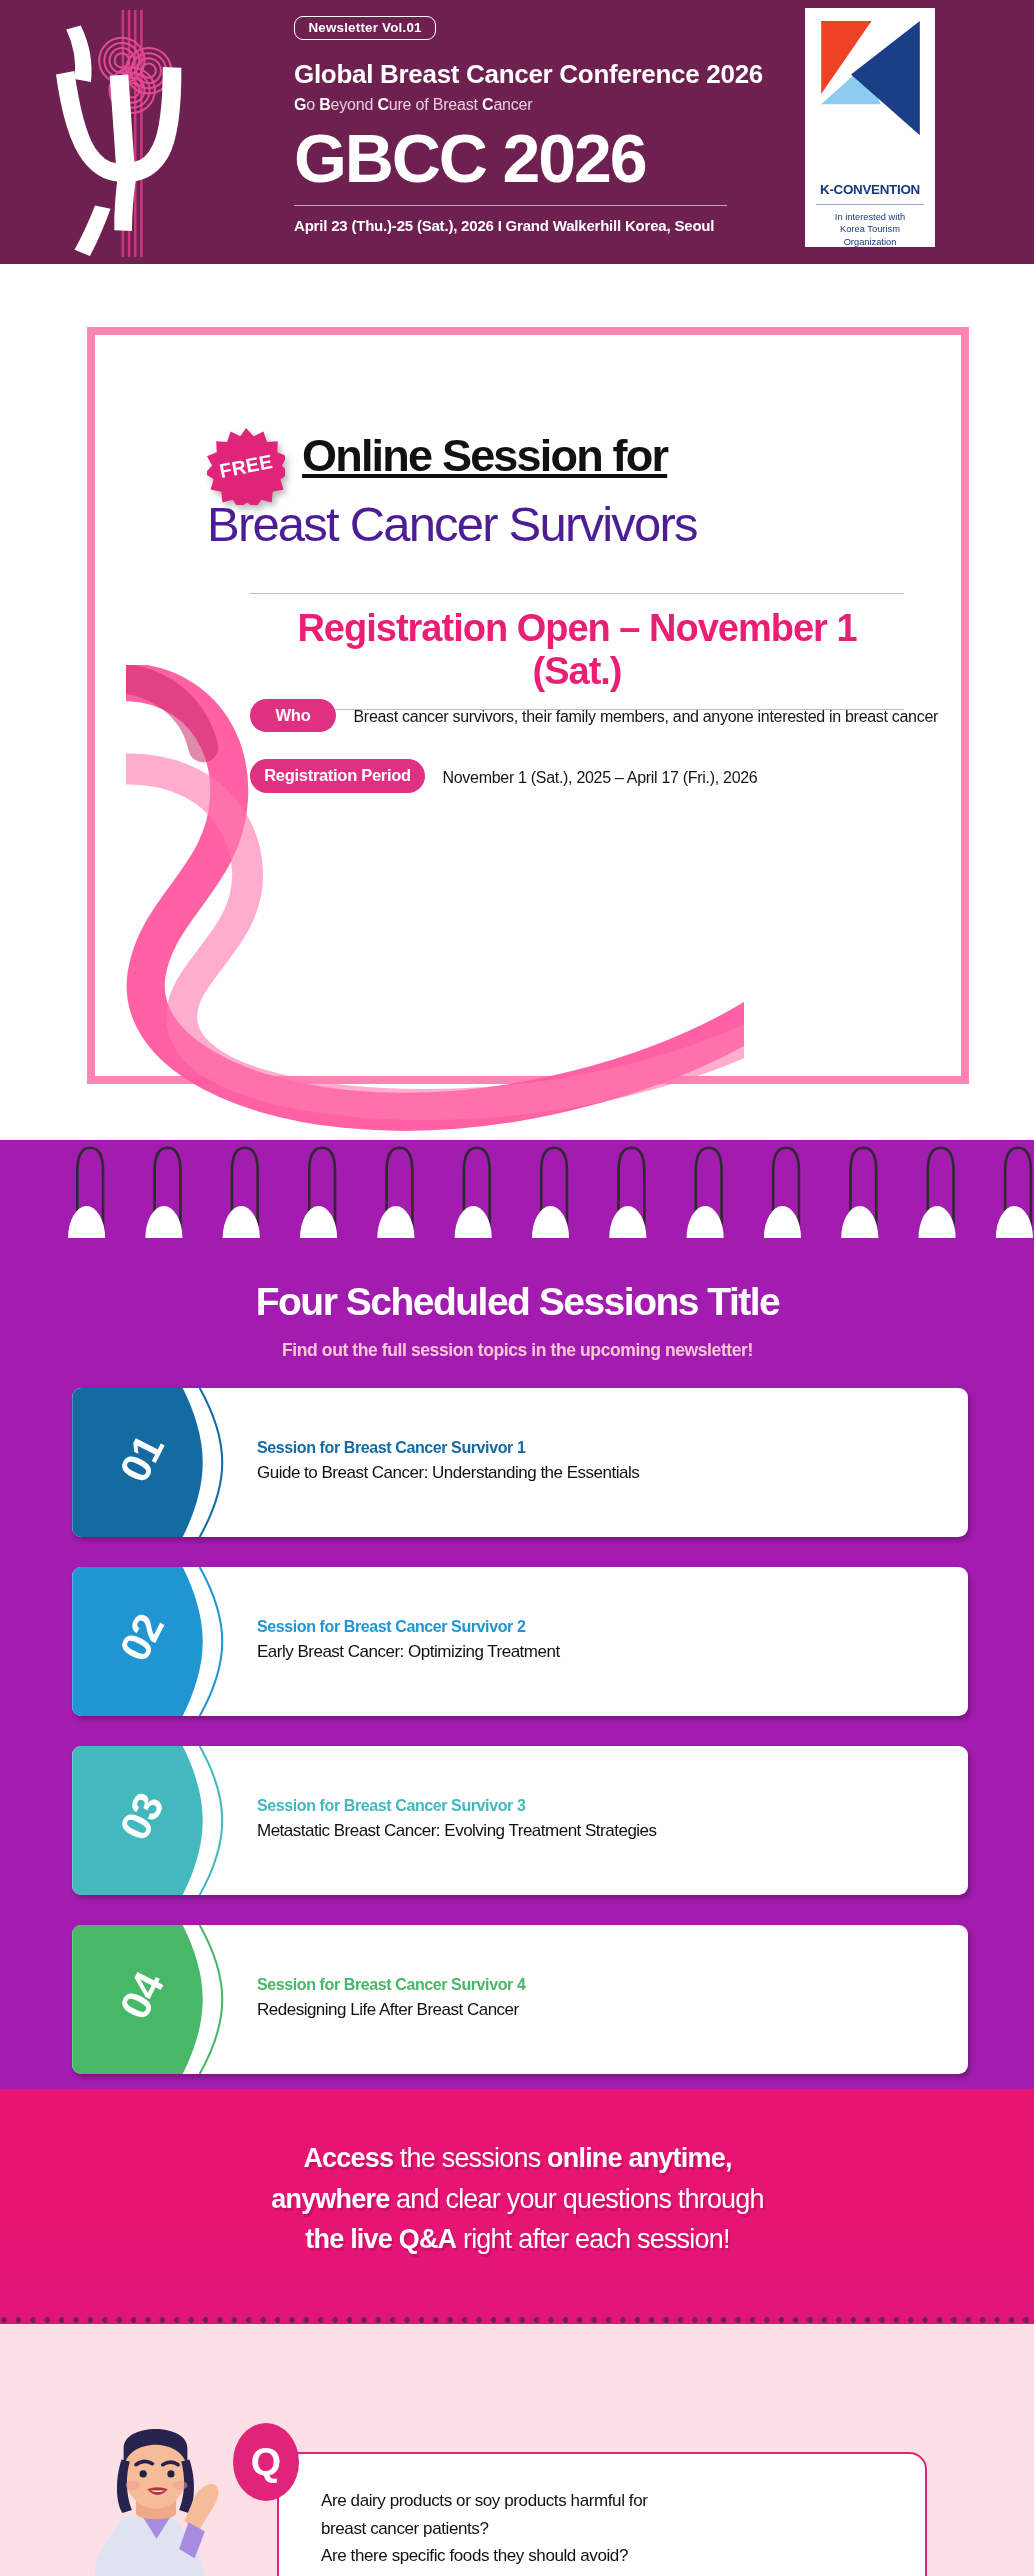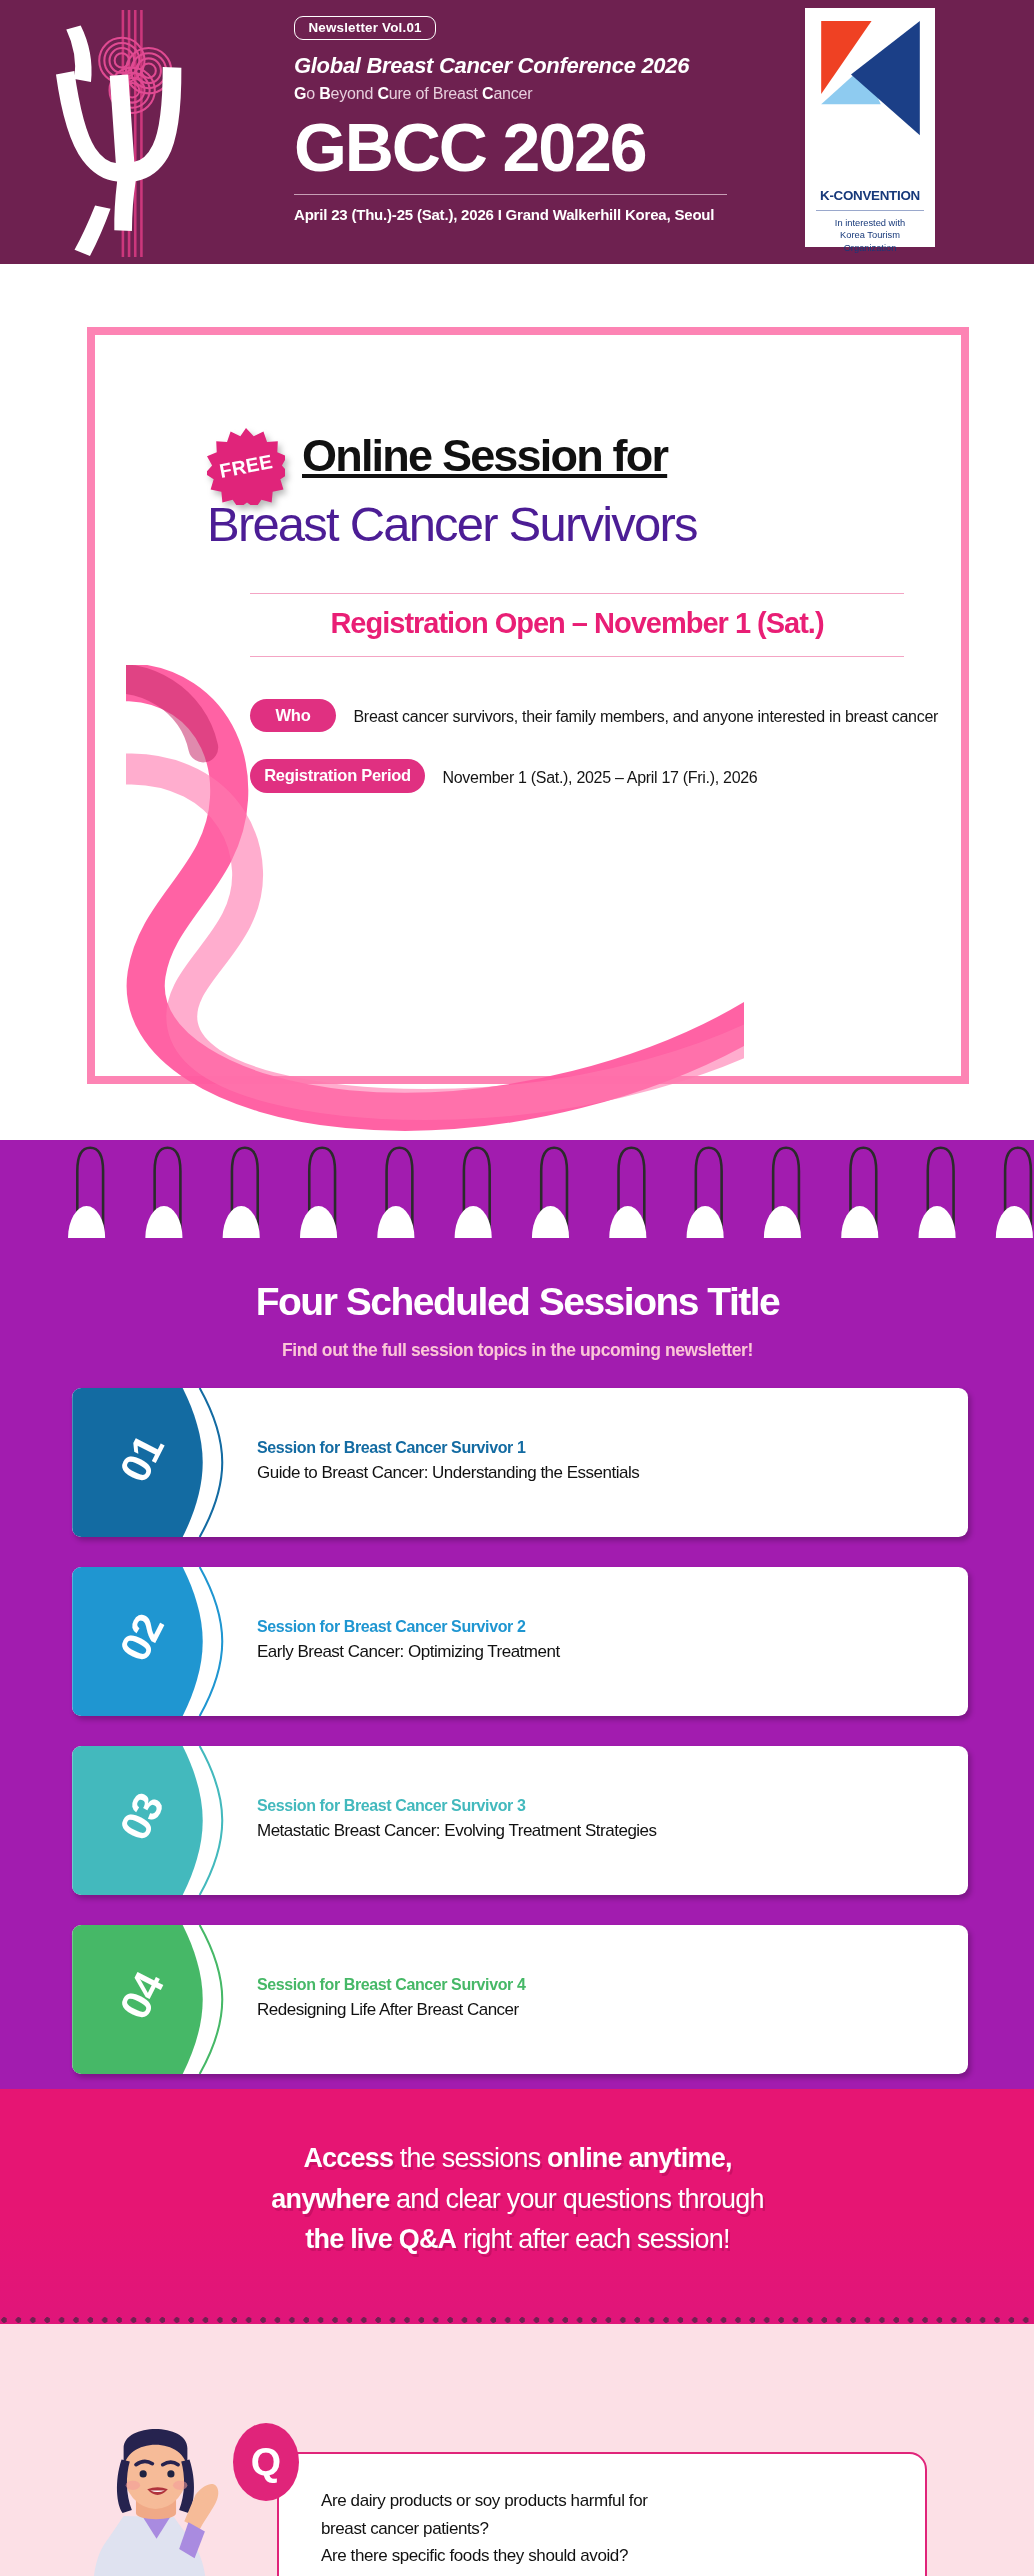--- a/index.html
+++ b/index.html
@@ -17,42 +17,42 @@
     background:#6e2150; overflow:hidden;
   }
   .hdr-mark { position:absolute; left:31px; top:10.3px; width:227px; height:247px; }
   .hdr-text { position:absolute; left:294px; top:15.5px; width:464px; }
   .vol-pill {
     display:inline-block; border:1.5px solid #ffffff; border-radius:9px;
     color:#ffffff; font-size:13.4px; font-weight:bold; letter-spacing:0.2px;
     padding:4.1px 13.4px 5.2px 13.4px; line-height:1;
   }
   .hdr-conf {
-    color:#ffffff; font-size:22px; font-weight:bold; letter-spacing:-0.3px;
-    margin-top:13px; white-space:nowrap;font-style:italic;
+    color:#ffffff; font-size:26px; font-weight:bold; letter-spacing:-0.3px;
+    margin-top:19px; white-space:nowrap;
   }
   .hdr-slogan {
     color:#e7cfdd; font-size:16px; margin-top:6.2px; letter-spacing:-0.2px;
     white-space:nowrap;
   }
   .hdr-slogan b { color:#ffffff; font-weight:bold; }
   .hdr-gbcc {
     color:#ffffff; font-size:68px; font-weight:bold; letter-spacing:-2.1px;
     line-height:1; margin-top:9.3px; white-space:nowrap;
   }
   .hdr-rule { width:433px; height:1px; background:#c79fb5; margin-top:13.4px; }
   .hdr-date {
     color:#ffffff; font-size:15px; font-weight:bold; margin-top:11.3px;
     letter-spacing:-0.2px; white-space:nowrap;
   }
   .kbox {
     position:absolute; left:805px; top:8.2px; width:130px; height:239px;
     background:#ffffff; padding:9.3px 8.2px 7.2px 8.2px; text-align:center;
   }
-  .kconv-name { color:#17397a; font-size:13.4px; font-weight:bold; letter-spacing:-0.3px; margin-top:20px; }
+  .kconv-name { color:#17397a; font-size:13.4px; font-weight:bold; letter-spacing:-0.3px; margin-top:14px; }
   .kconv-div { height:1px; background:#9aa8cc; margin:6.2px 3.1px; }
   .kconv-sub { color:#17397a; font-size:9.3px; line-height:1.35; }
 
   
   .promo {
     position:absolute; left:0; top:264px; width:1035px; height:876px;
     background:#ffffff; overflow:hidden;
   }
   .promo-frame {
     position:absolute; left:87px; top:63px; width:882px; height:757px;
@@ -78,21 +78,21 @@
     position:absolute; left:112px; top:165px; z-index:3;
     color:#4c1d95; font-size:49px; font-weight:normal; letter-spacing:-1.8px;
     line-height:1; white-space:nowrap;
   }
   .reg-band {
     position:absolute; left:155px; top:258px; width:654px; z-index:3;
     border-top:1.5px solid #f4a4c4; border-bottom:1.5px solid #f4a4c4;
     padding:13.4px 0 15.5px 0; text-align:center;
   }
   .reg-band span {
-    color:#e91e75; font-size:29px; font-weight:bold; letter-spacing:-1px;
+    color:#e91e75; font-size:38px; font-weight:bold; letter-spacing:-1px;
   }
   .info-list { position:absolute; left:155px; top:364px; width:747px; z-index:3; }
   .info-row { display:flex; align-items:flex-start; margin-bottom:27px; }
   .info-row:last-child { margin-bottom:0; }
   .pill {
     flex:0 0 auto; background:#e03081; color:#ffffff; border-radius:20.6px;
     font-size:16.5px; font-weight:bold; letter-spacing:-0.3px;
     padding:7.7px 0 9.3px 0; text-align:center; line-height:1;
   }
   .pill.w-short { width:86px; }

